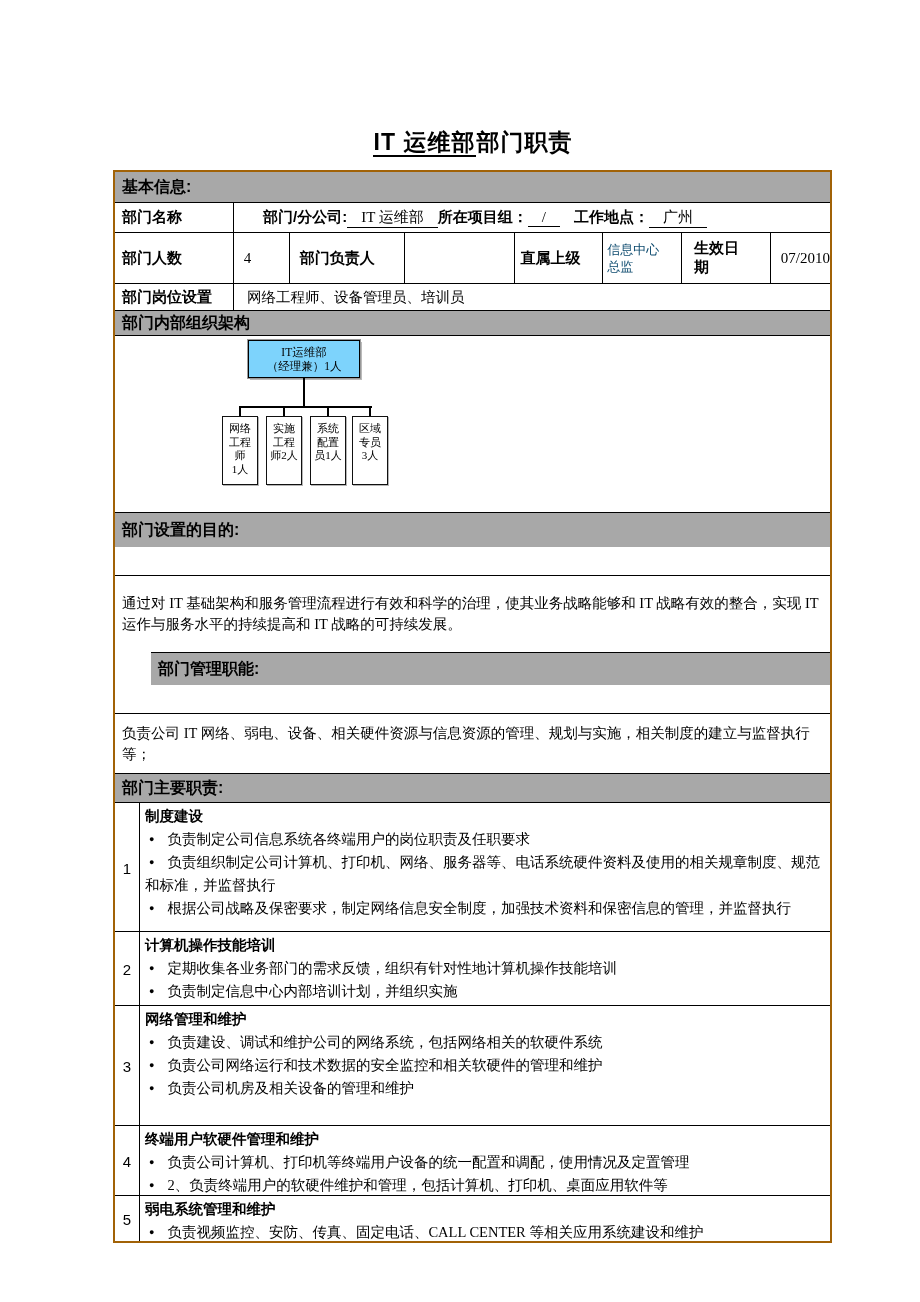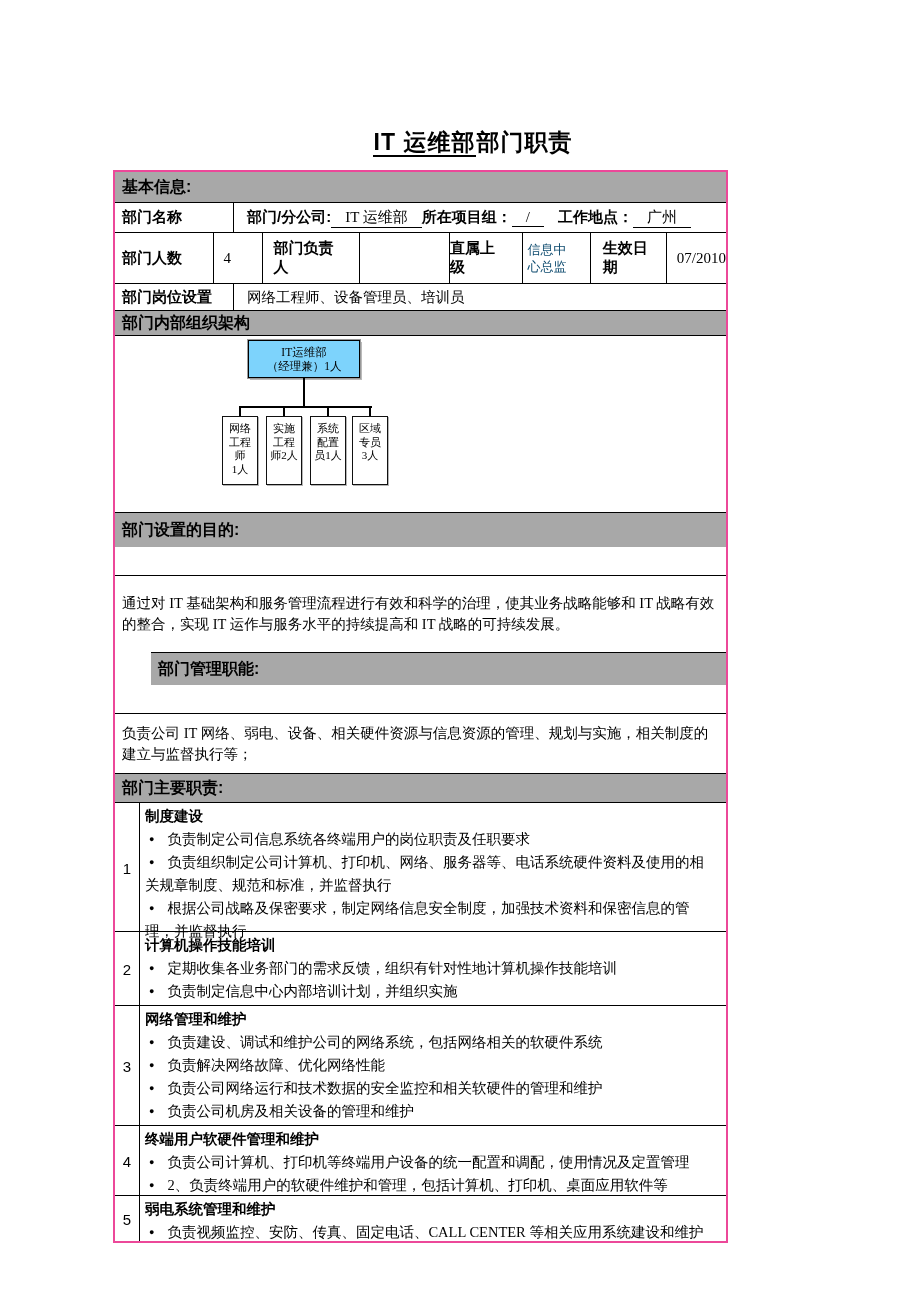--- a/index.html
+++ b/index.html
@@ -9,37 +9,37 @@
     font-family:"Liberation Serif","DejaVu Serif",serif;
     color:#000;
   }
   .page-title {
     position:absolute; left:113px; top:127px; width:719px;
     text-align:center; font-family:"Liberation Sans","DejaVu Sans",sans-serif;
     font-size:23px; font-weight:bold; letter-spacing:1px;
   }
   .page-title .u { border-bottom:2px solid #000; padding:0 1px; }
   .doc-table {
-    position:absolute; left:113px; top:170px; width:615px;
-    border:2px solid #ec4899; background:#fff;
+    position:absolute; left:113px; top:170px; width:719px;
+    border:2px solid #a16207; background:#fff;
   }
   .trow { display:flex; border-top:1px solid #000; position:relative; }
   .trow:first-child { border-top:none; }
   .bar {
     background:#a8a8a8; align-items:center;
     font-family:"Liberation Sans","DejaVu Sans",sans-serif;
     font-weight:bold; font-size:16px; padding-left:7px;
   }
   .cell { border-left:1px solid #000; display:flex; align-items:center; }
   .cell:first-child { border-left:none; }
   .lbl { font-family:"Liberation Sans","DejaVu Sans",sans-serif; font-weight:bold; font-size:15px; }
   .h30 { height:30px; } .h51 { height:51px;gap:16px; } .h27 { height:27px; }
   .h25 { height:25px; } .h35 { height:35px; } .h33 { height:33px;margin-left:36px; } .h29 { height:29px; }
   .c-deptlabel { width:118px; padding-left:7px; }
-  .c-rest { flex:1; padding-left:13px; font-size:15px; }
+  .c-rest { flex:1; padding-left:29px; font-size:15px; }
   .uval { border-bottom:1px solid #000; padding:0 14px; white-space:pre; }
   .seg-label { font-family:"Liberation Sans","DejaVu Sans",sans-serif; font-weight:bold; font-size:15px; }
   .gap { display:inline-block; width:14px; }
   .c-44 { width:45px; padding-left:10px; font-size:15px; }
   .c-115 { width:115px; padding-left:10px; }
   .c-109 { width:109px; }
   .c-85 { width:85px; justify-content:center; }
   .c-72 { width:72px; padding:2px 4px; font-size:13px; color:#0c4a6e; line-height:17px; }
   .c-83 { width:83px; justify-content:center;padding-left:12px; }
   .c-last { flex:1; padding-left:10px; font-size:15px; }
@@ -204,21 +204,20 @@
         </div>
     </div>
   </div>
 
   <div class="trow dh3">
     <div class="duty-num">3</div>
     <div class="duty-body">
       <div class="duty-title">网络管理和维护</div>
       <div>
           <div class="bullet-item"><span class="bullet">●</span><span>负责建设、调试和维护公司的网络系统，包括网络相关的软硬件系统</span></div>
-          <div class="bullet-item"><span class="bullet">●</span><span>负责解决网络故障、优化网络性能</span></div>
           <div class="bullet-item"><span class="bullet">●</span><span>负责公司网络运行和技术数据的安全监控和相关软硬件的管理和维护</span></div>
           <div class="bullet-item"><span class="bullet">●</span><span>负责公司机房及相关设备的管理和维护</span></div>
         </div>
     </div>
   </div>
 
   <div class="trow dh4">
     <div class="duty-num">4</div>
     <div class="duty-body">
       <div class="duty-title">终端用户软硬件管理和维护</div>

